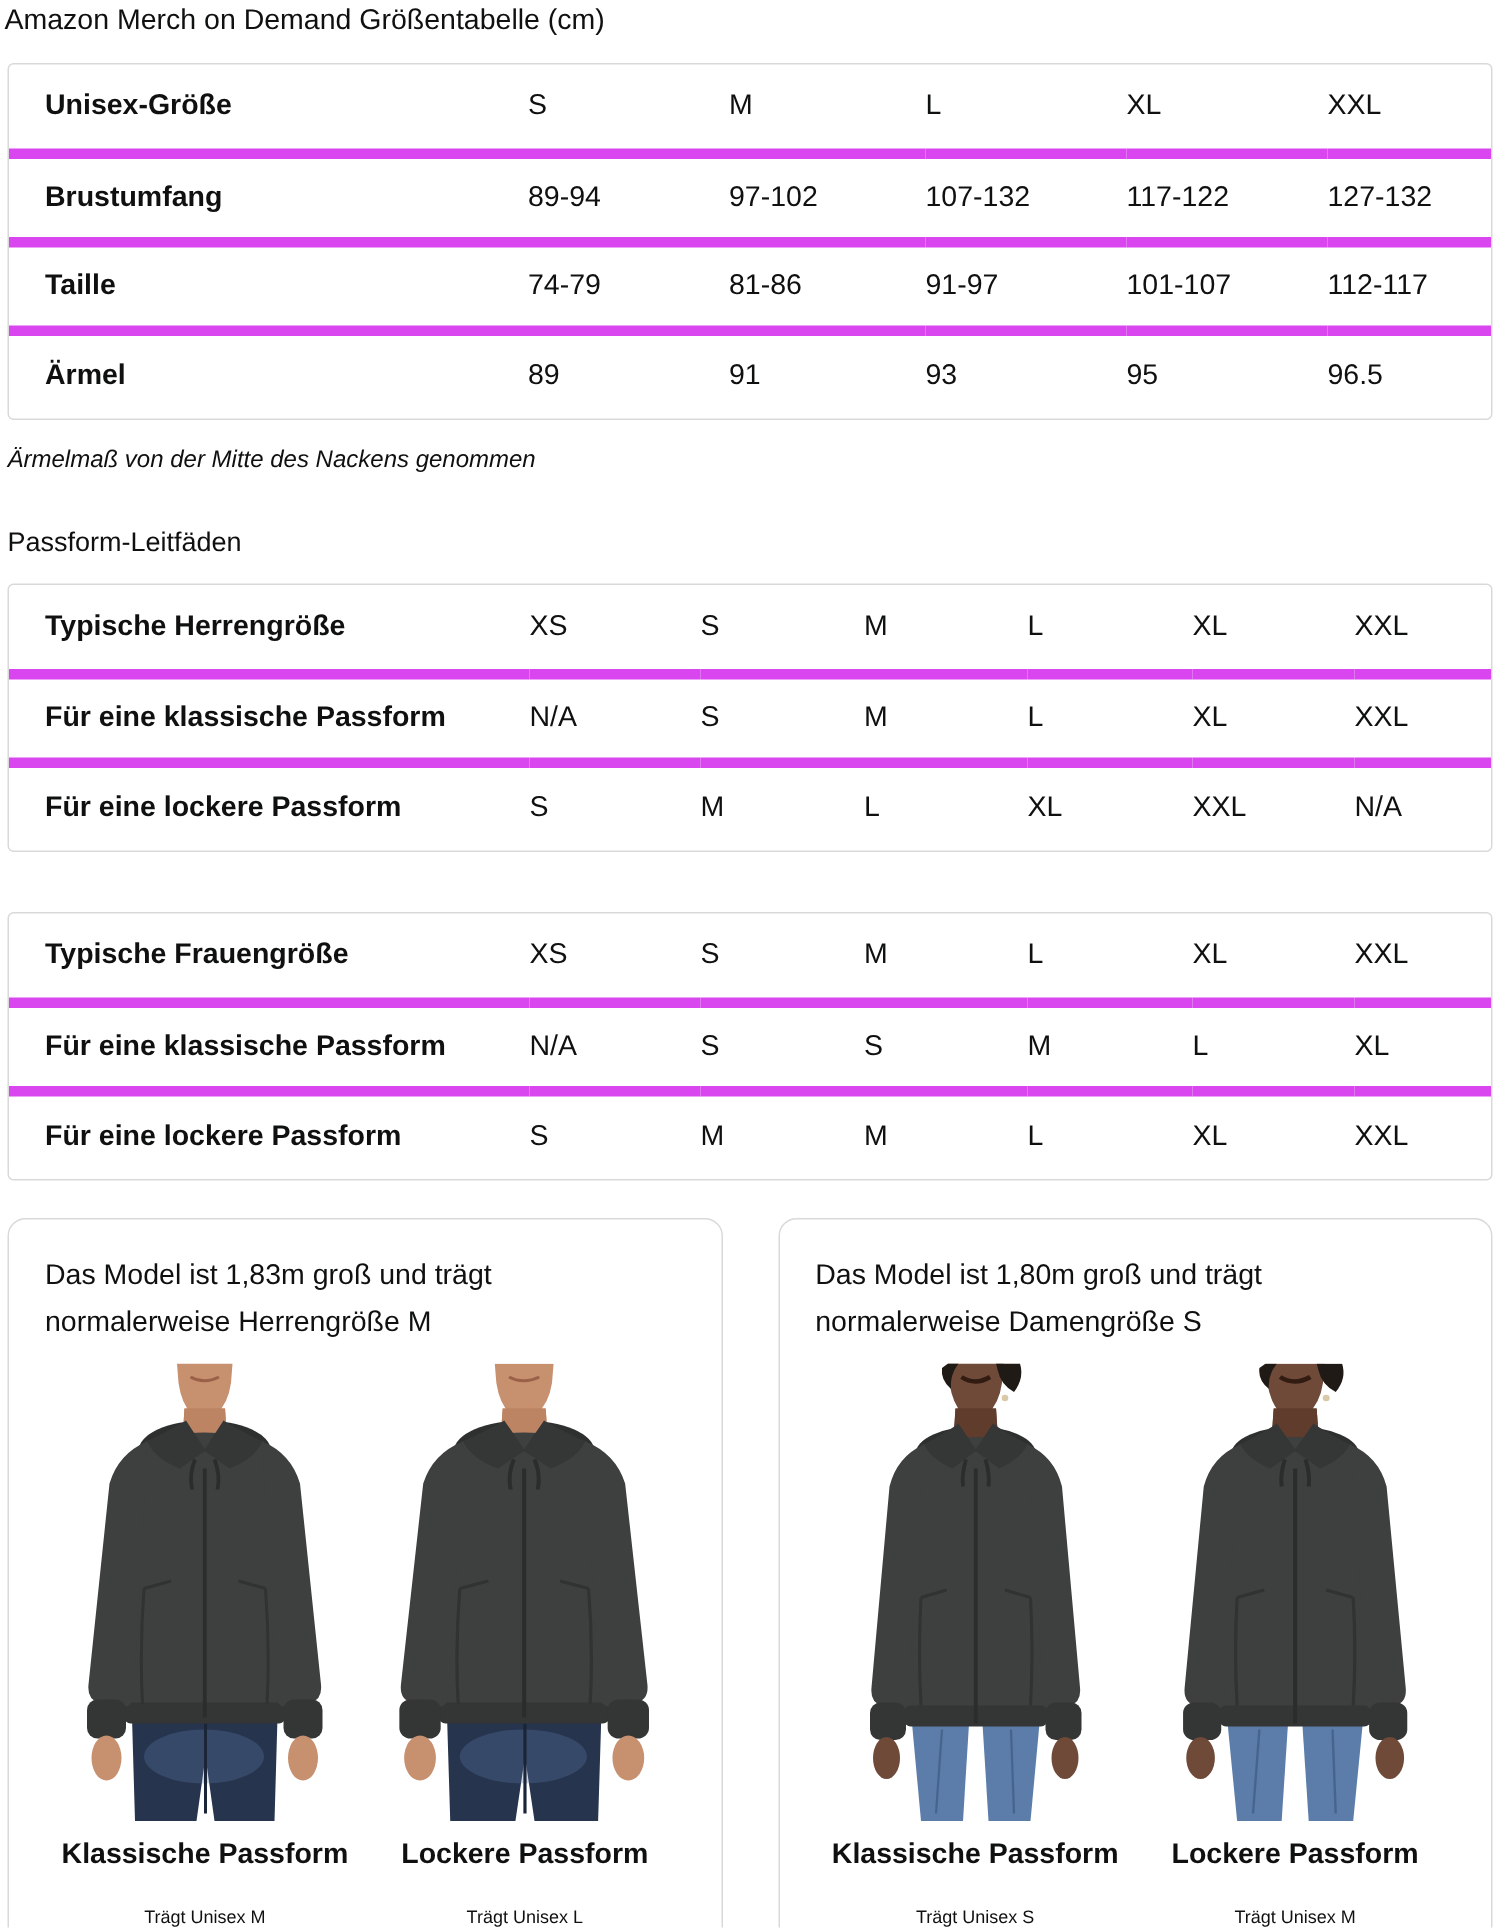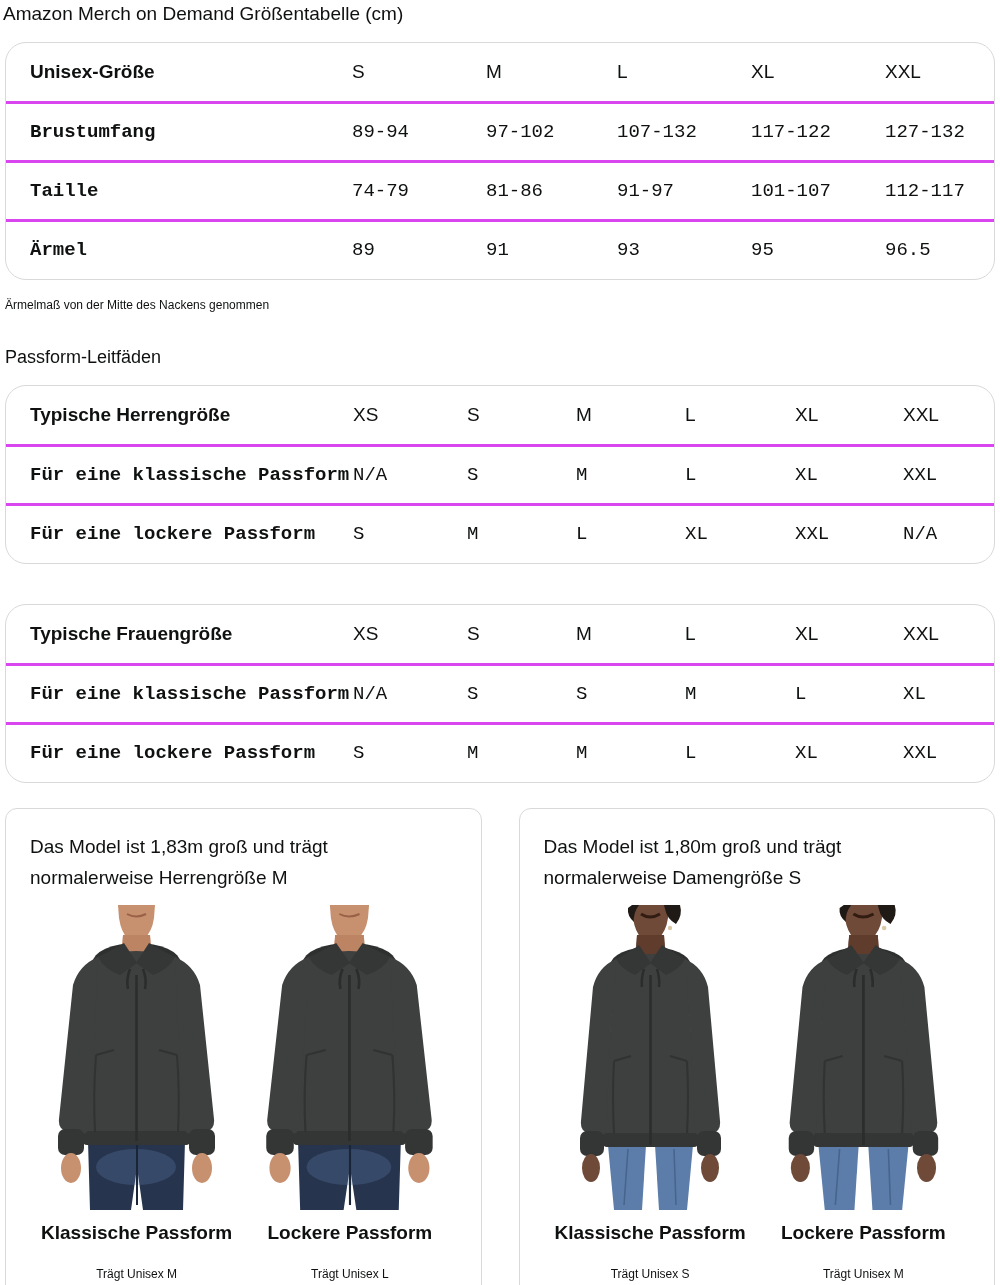--- a/index.html
+++ b/index.html
@@ -7,29 +7,29 @@
   body {
     width:1000px; height:1285px; overflow:hidden;
     font-family:"Liberation Sans","DejaVu Sans",sans-serif;
     color:#0f1111;
   }
   .page { padding:2px 5px 0 5px; }
 
   .page-title { font-size:19px; font-weight:400; margin:0 0 16px -2px; line-height:24px; }
 
   .table-card {
-    border:1px solid #d9d9d9; border-radius:21px; overflow:hidden; background:#fff;
+    border:1px solid #d9d9d9; border-radius:4px; overflow:hidden; background:#fff;
   }
   table { width:100%; border-collapse:collapse; table-layout:fixed; }
   td { font-size:19px; height:59px; vertical-align:middle; padding:0; white-space:nowrap; }
   td.rowlabel { font-weight:700; padding-left:24px; }
-  tr + tr td { border-top:3px solid #d946ef;font-family:Liberation Mono, monospace; }
+  tr + tr td { border-top:7px solid #d946ef; }
 
   .size-card { margin-bottom:18px; }
-  .footnote { font-size:12px; margin:4px 0 35px 0; }
+  .footnote { font-size:16px; margin:4px 0 35px 0;font-style:italic; }
   .section-heading { font-size:18px; font-weight:400; margin:0 0 17px 0; }
   .fit-card-men { margin-bottom:28px; }
   .fit-card-women { margin-bottom:25px;margin-top:40px; }
 
   .cards-row { display:flex; gap:37px; }
   .model-card {
     flex:1; border:1px solid #d9d9d9; border-radius:12px; background:#fff;
     padding:22px 24px 16px 24px;
   }
   .model-desc { font-size:19px; line-height:31px; margin:0 0 12px 0; }

